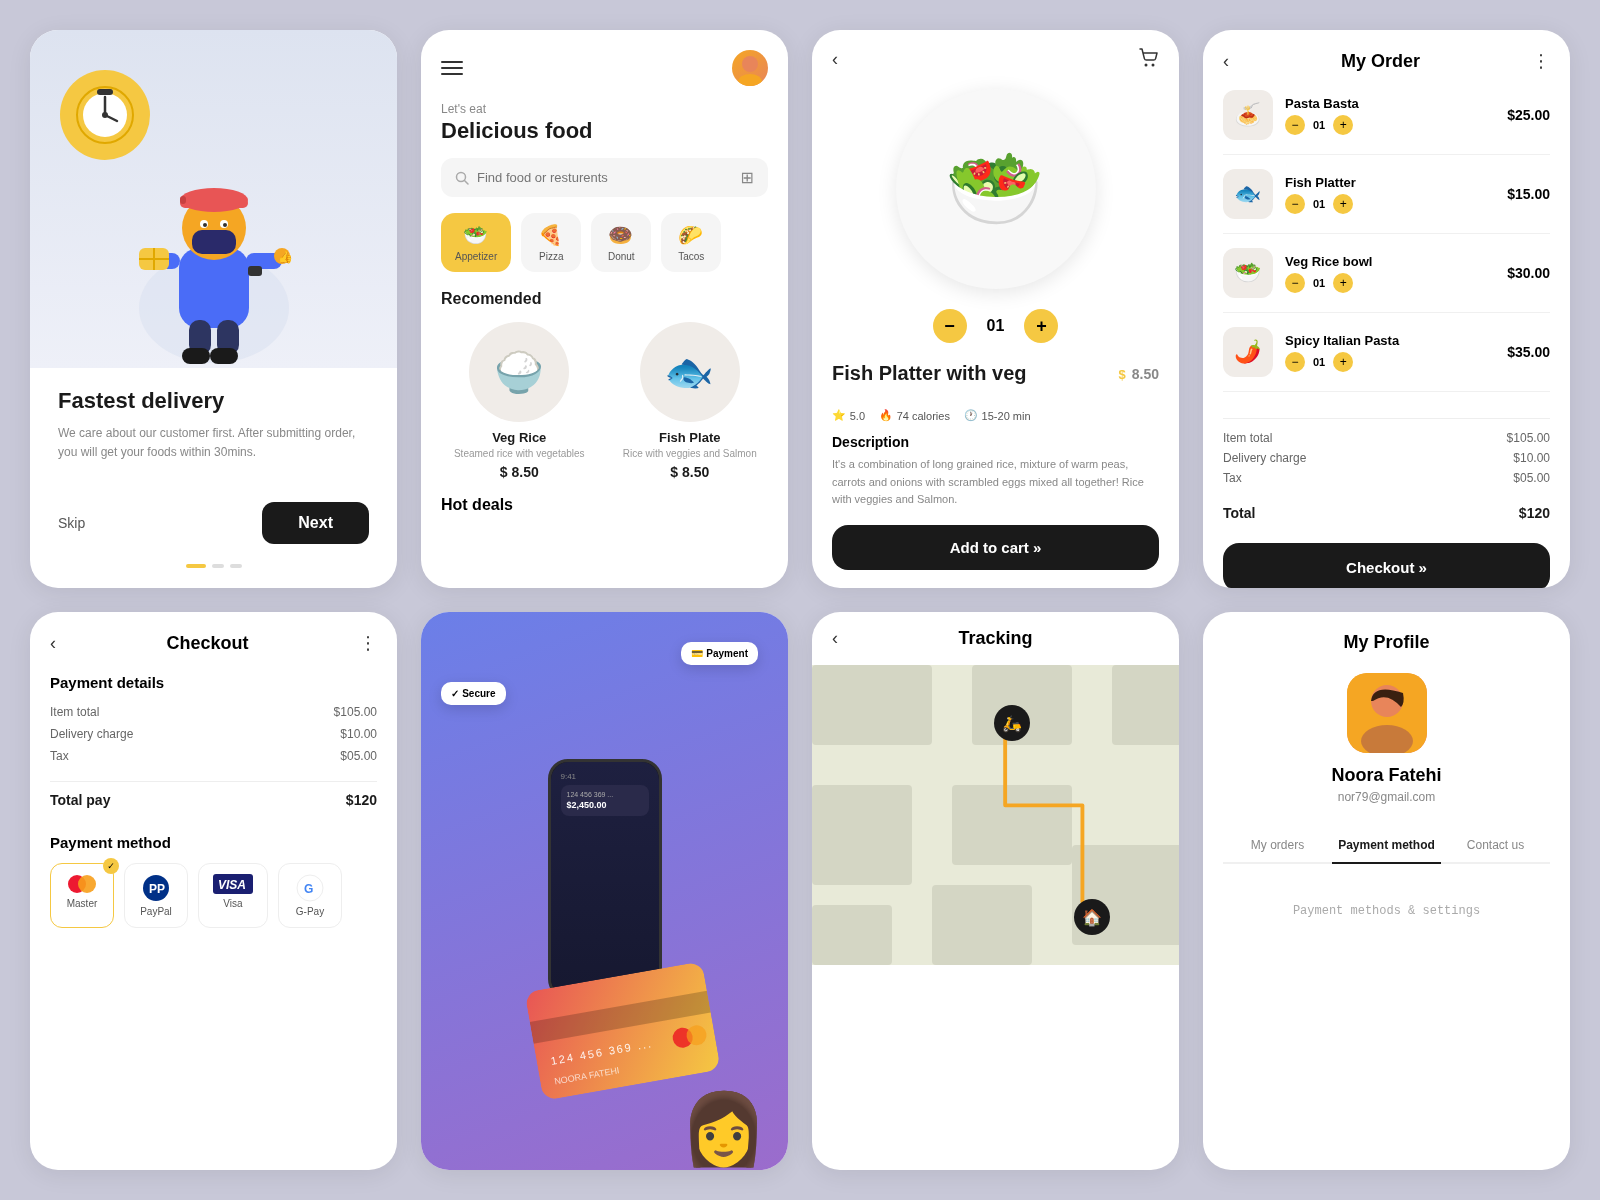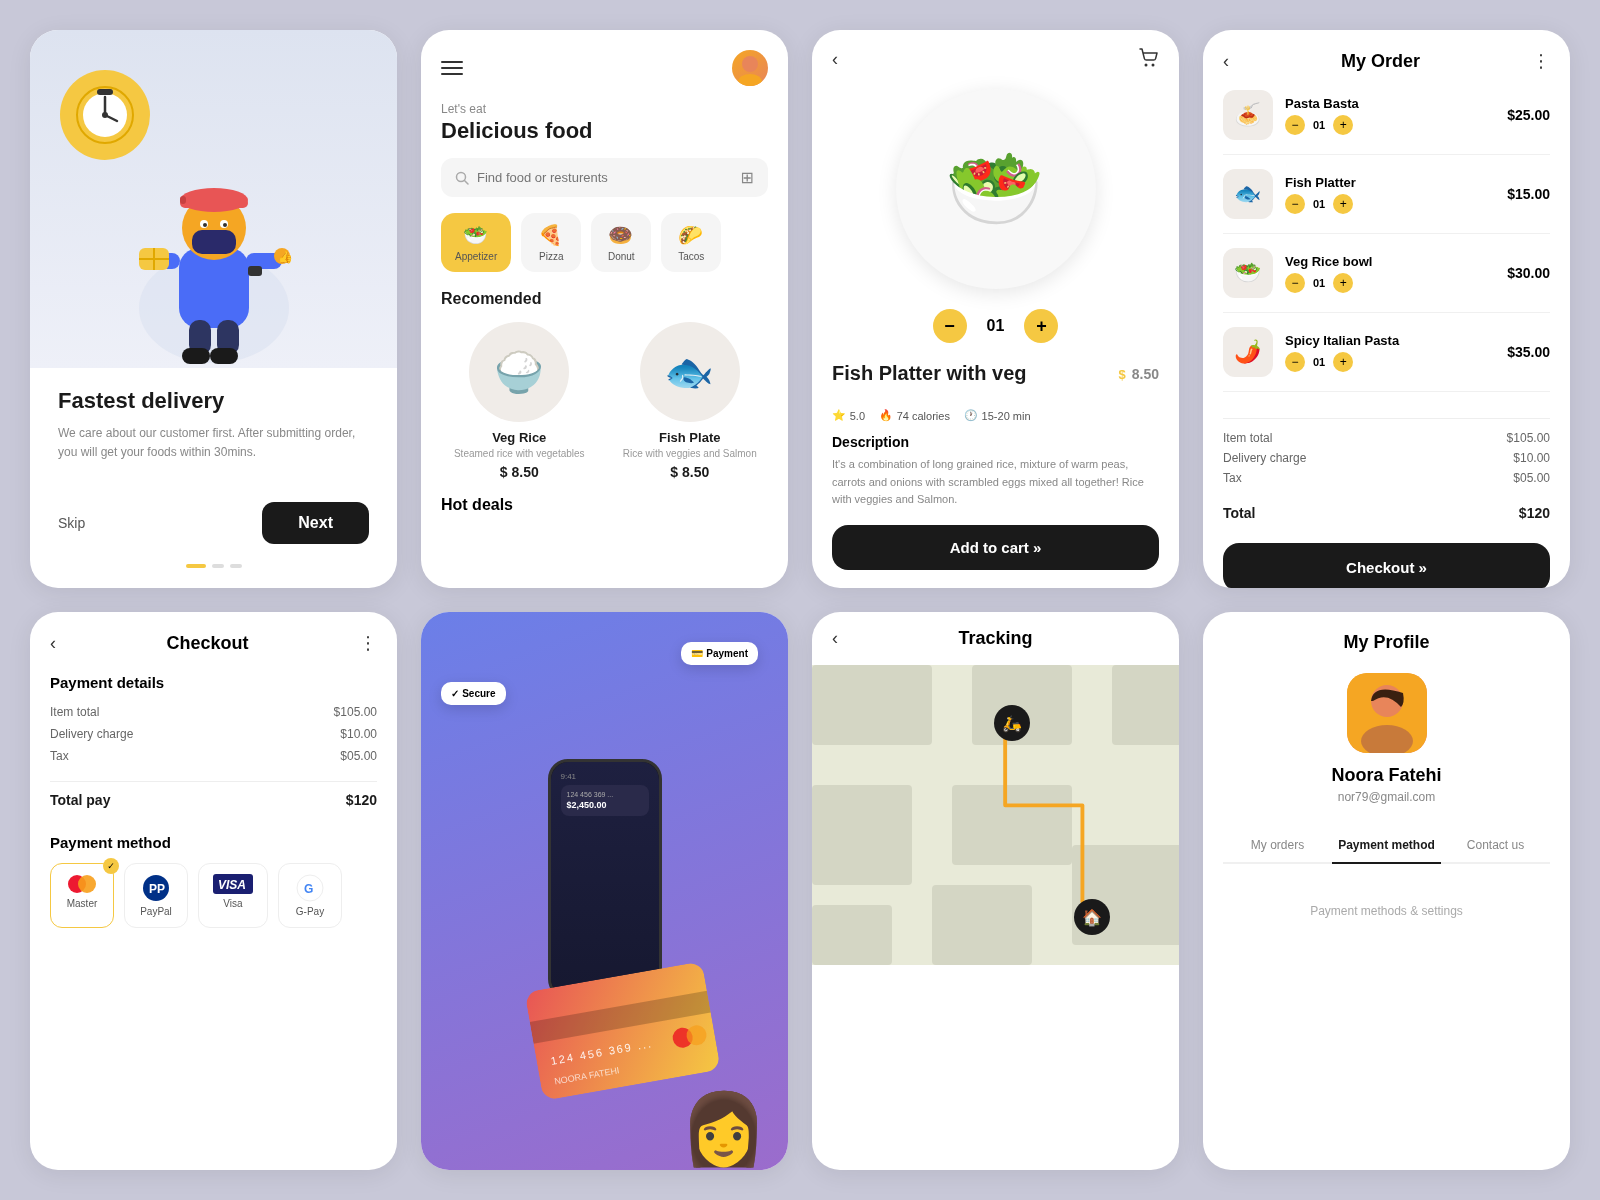--- a/index.html
+++ b/index.html
@@ -793,14 +793,14 @@
       <path d="M24 28 Q26 10 56 20 Q58 30 54 34 Q40 18 26 28Z" fill="#3a2010"></path>
     </svg>
   </div>
   <div class="profile-name">Noora Fatehi</div>
   <div class="profile-email">nor79@gmail.com</div>
   <div class="profile-tabs">
     <div class="profile-tab">My orders</div>
     <div class="profile-tab active">Payment method</div>
     <div class="profile-tab">Contact us</div>
   </div>
-  <div style="text-align:center;color:#aaa;font-size:12px;margin-top:20px;">Payment methods &amp; settings</div>
+  <div style="text-align:center;color:#aaa;font-size:12px;margin-top:20px;font-family:Liberation Mono, monospace;">Payment methods &amp; settings</div>
 </div>
 
 </body></html>

